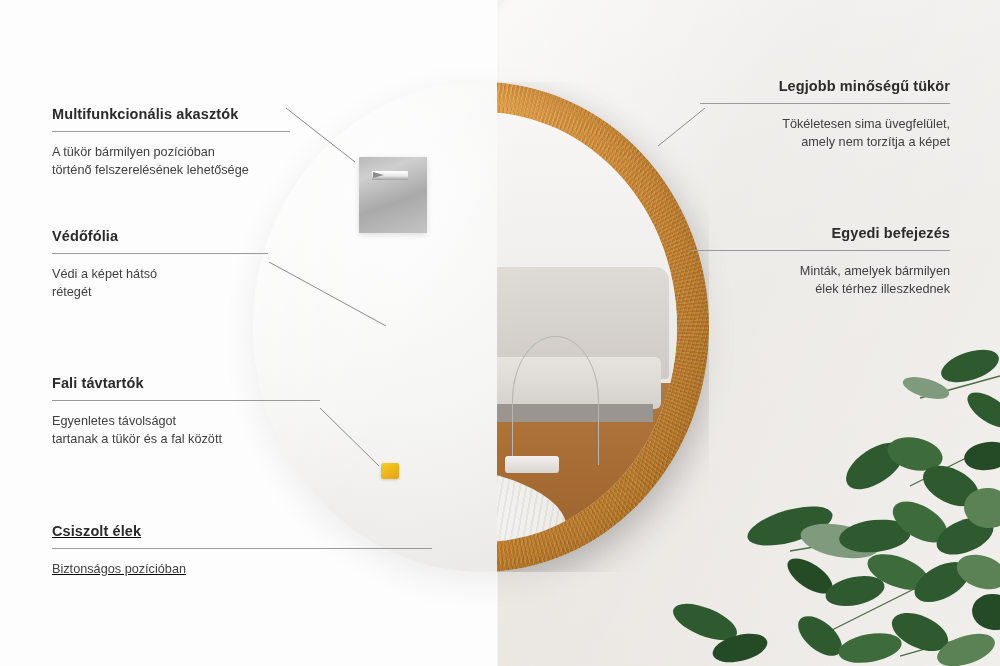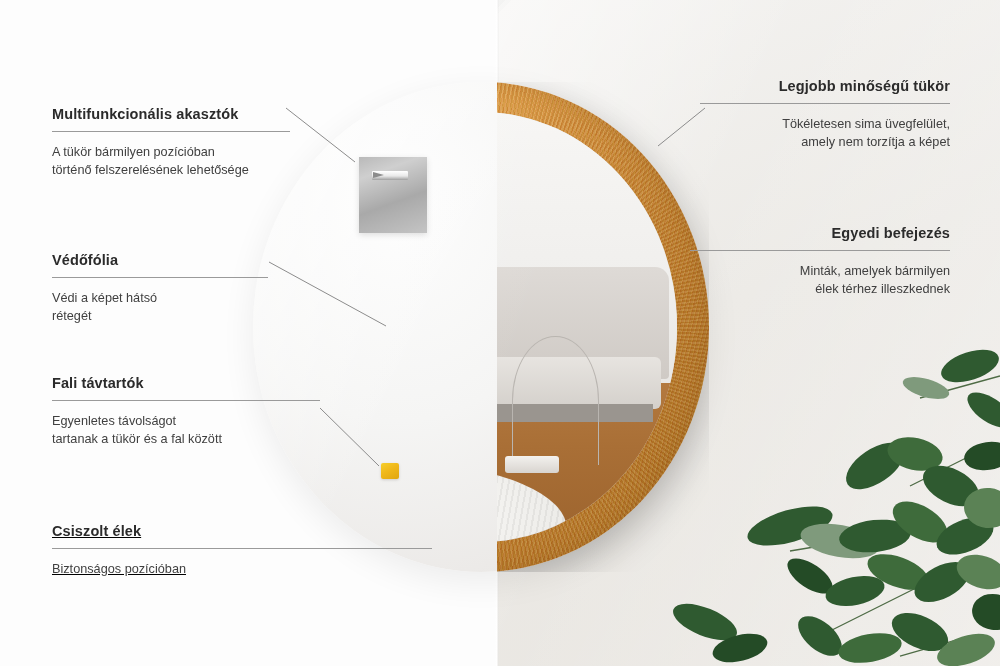--- a/index.html
+++ b/index.html
@@ -294,21 +294,21 @@
     </g>
   </svg>
 
   <div class="callout left" style="left:52px; top:78px; width:238px;margin-top:28px;">
     <h3>Multifunkcionális akasztók</h3>
     <div class="rule"></div>
     <p>A tükör bármilyen pozícióban
 történő felszerelésének lehetősége</p>
   </div>
 
-  <div class="callout left" style="left:52px; top:228px; width:216px;margin-top:24px;">
+  <div class="callout left" style="left:52px; top:228px; width:216px;">
     <h3>Védőfólia</h3>
     <div class="rule"></div>
     <p>Védi a képet hátsó
 rétegét</p>
   </div>
 
   <div class="callout left" style="left:52px; top:375px; width:268px;">
     <h3>Fali távtartók</h3>
     <div class="rule"></div>
     <p>Egyenletes távolságot

